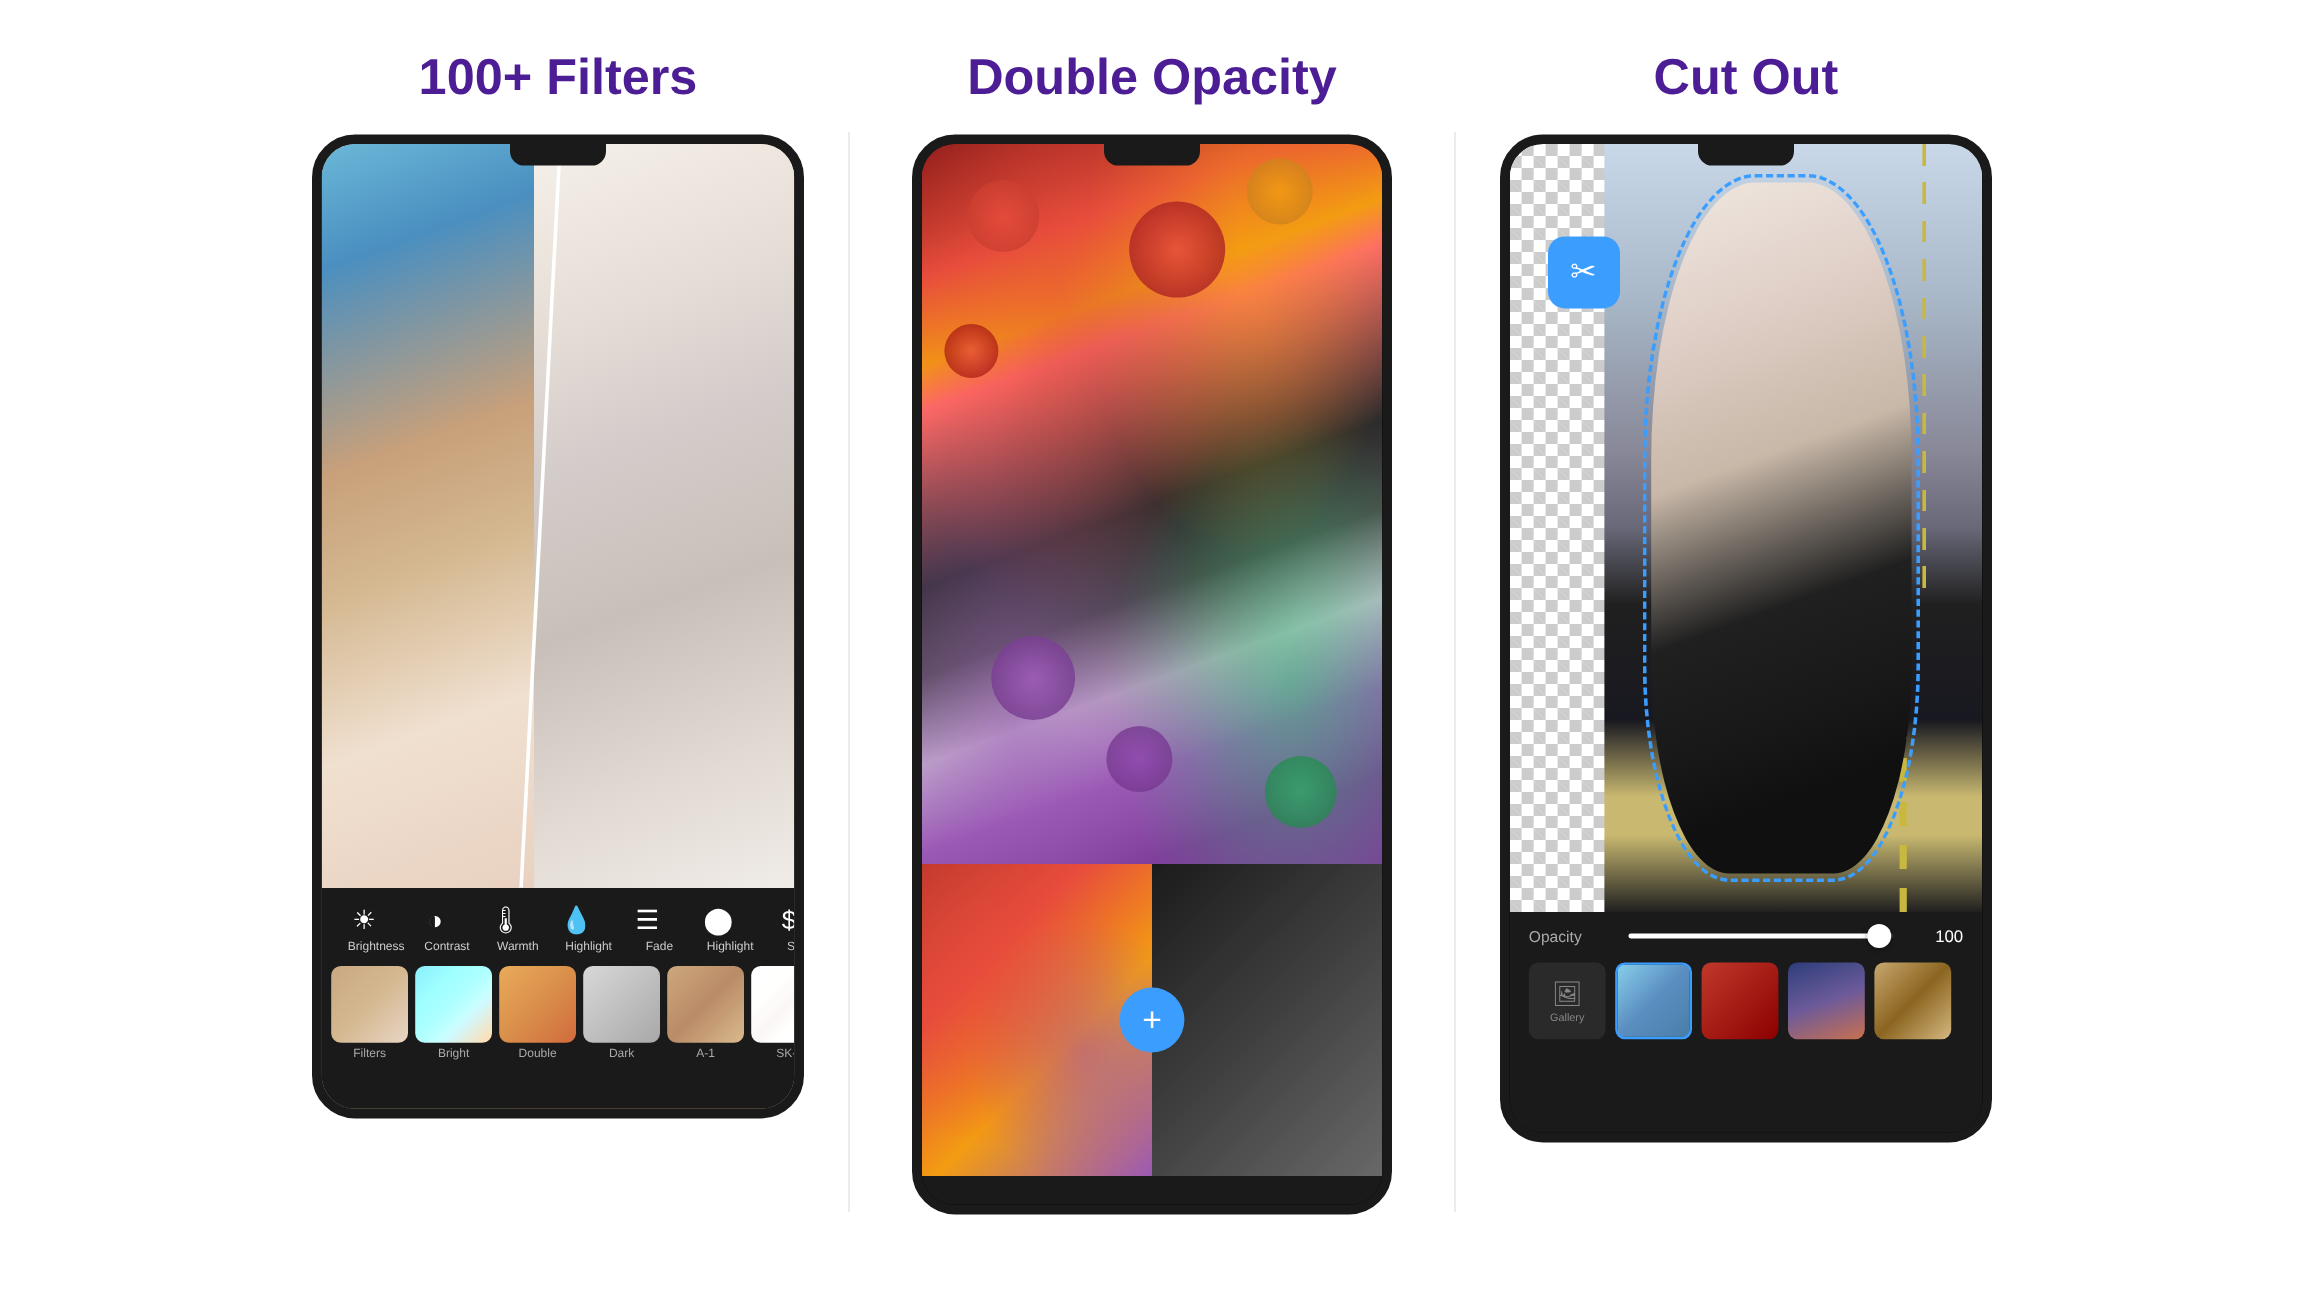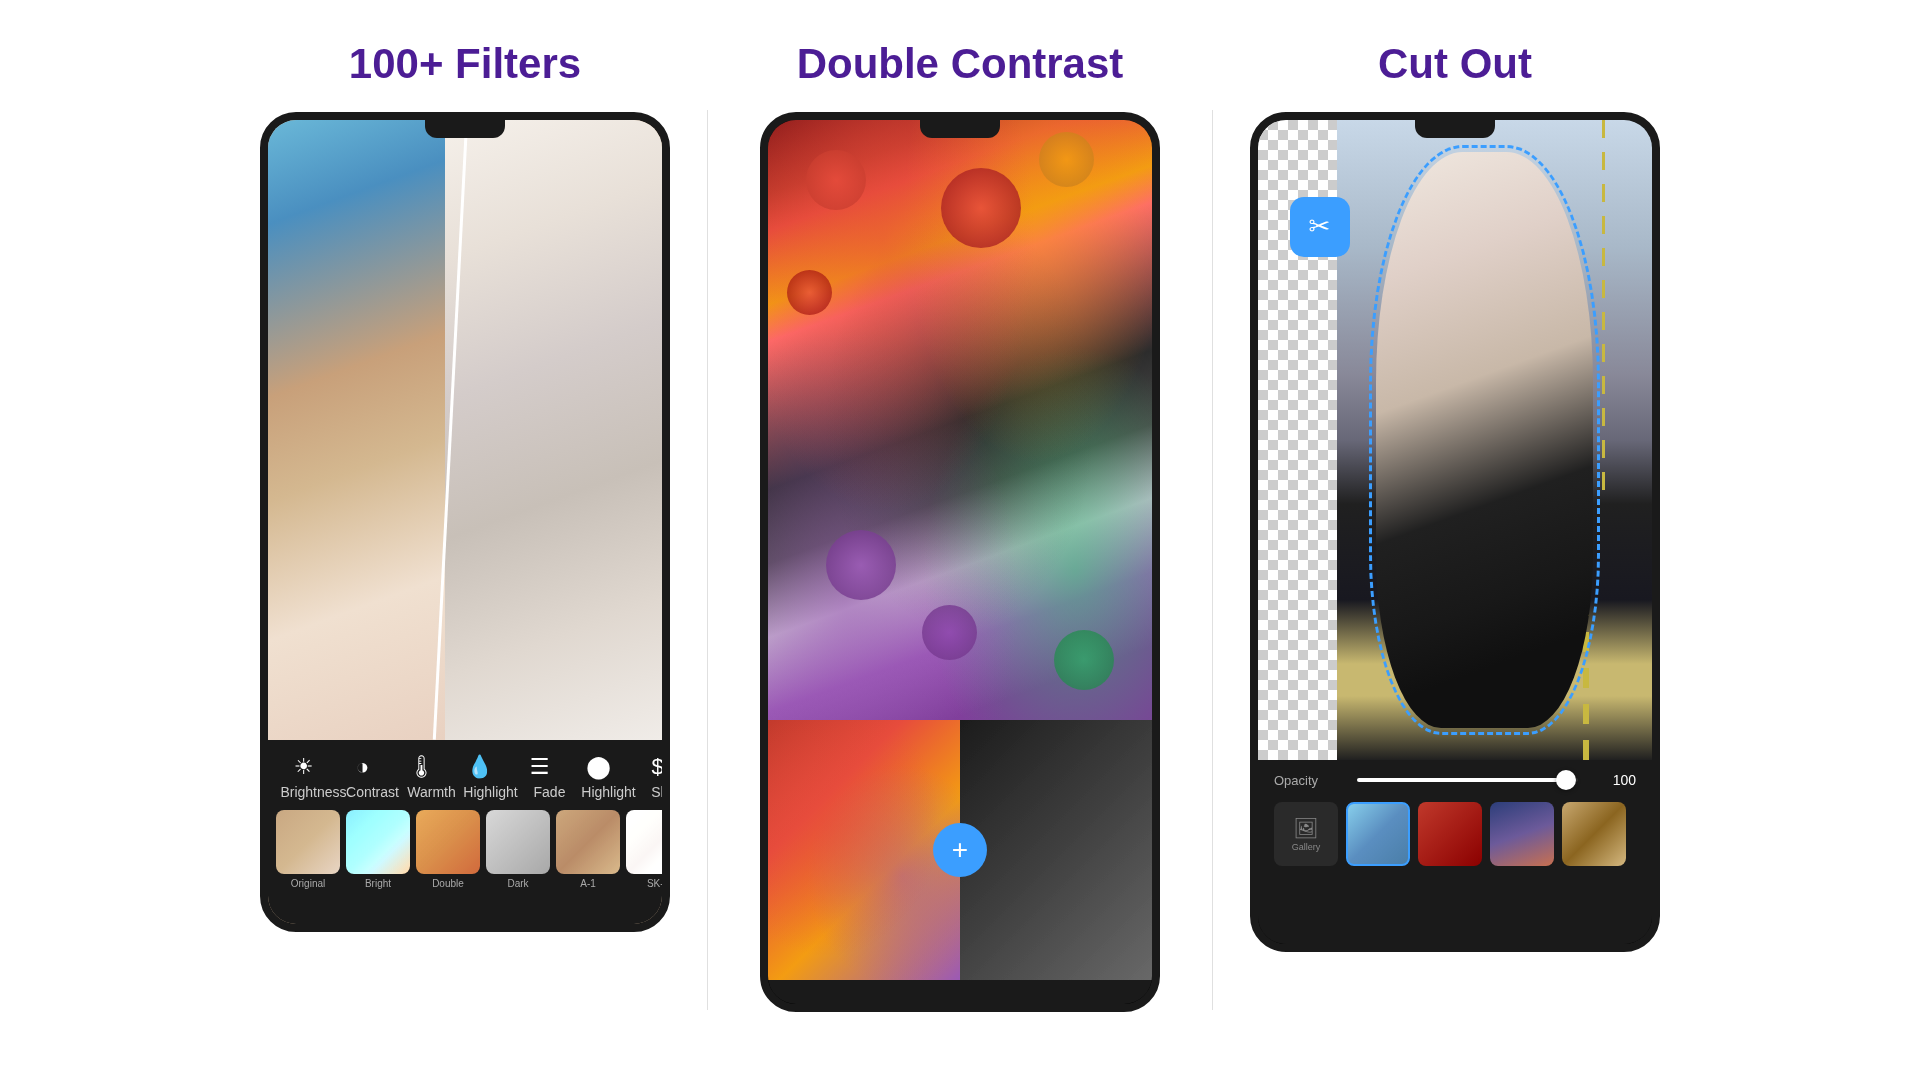--- a/index.html
+++ b/index.html
@@ -125,21 +125,21 @@
       min-width: 55px;
       color: #ffffff;
     }
 
     .filter-icon-item .icon-sym {
       font-size: 22px;
       margin-bottom: 4px;
     }
 
     .filter-icon-item .icon-label {
-      font-size: 14px;
+      font-size: 10px;
       color: #cccccc;
       text-align: left;
       margin-left: 20px;
     }
 
     .filter-thumbnails-row {
       display: flex;
       padding: 6px 8px;
       gap: 6px;
       overflow: hidden;
@@ -505,21 +505,21 @@
               <span class="icon-label">Highlight</span>
             </div>
             <div class="filter-icon-item">
               <span class="icon-sym">$</span>
               <span class="icon-label">Shad</span>
             </div>
           </div>
           <div class="filter-thumbnails-row">
             <div class="filter-thumb">
               <div class="thumb-img thumb-original"></div>
-              <span class="thumb-label">Original</span>
+              <span class="thumb-label">Filters</span>
             </div>
             <div class="filter-thumb">
               <div class="thumb-img thumb-bright"></div>
               <span class="thumb-label">Bright</span>
             </div>
             <div class="filter-thumb">
               <div class="thumb-img thumb-story"></div>
               <span class="thumb-label">Double</span>
             </div>
             <div class="filter-thumb">
@@ -536,21 +536,21 @@
             </div>
           </div>
         </div>
       </div>
     </div>
   </div>
 
   <div class="section-divider"></div>
 
   <div class="section" style="width:480px;">
-    <h2 class="section-title">Double Contrast</h2>
+    <h2 class="section-title">Double Opacity</h2>
     <div class="phone-frame phone-double">
       <div class="phone-notch"></div>
       <div class="phone-inner-double">
 
         <div class="double-main-photo">
           <div class="flowers-layer"></div>
 
           <div style="position:absolute;top:5%;left:10%;width:60px;height:60px;border-radius:50%;background:radial-gradient(#e74c3c,#c0392b);opacity:0.8;"></div>
           <div style="position:absolute;top:8%;left:45%;width:80px;height:80px;border-radius:50%;background:radial-gradient(#e74c3c,#9b1a1a);opacity:0.85;"></div>
           <div style="position:absolute;top:2%;right:15%;width:55px;height:55px;border-radius:50%;background:radial-gradient(#f39c12,#c07820);opacity:0.8;"></div>

